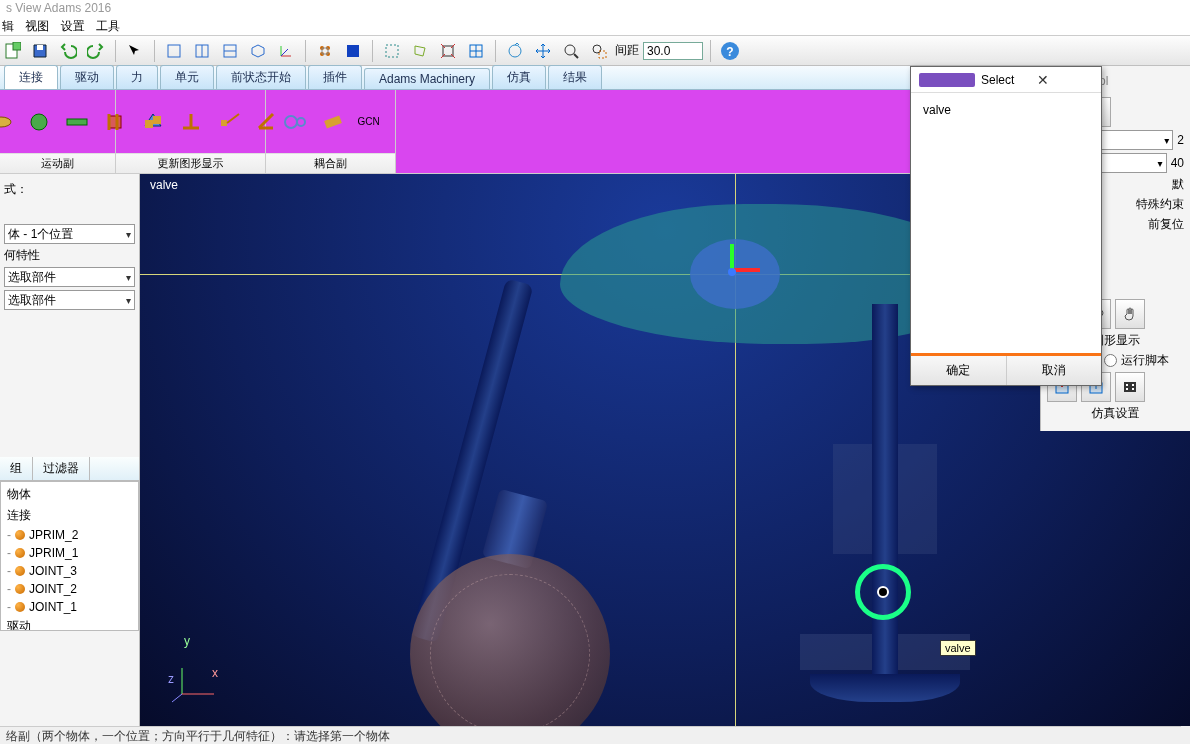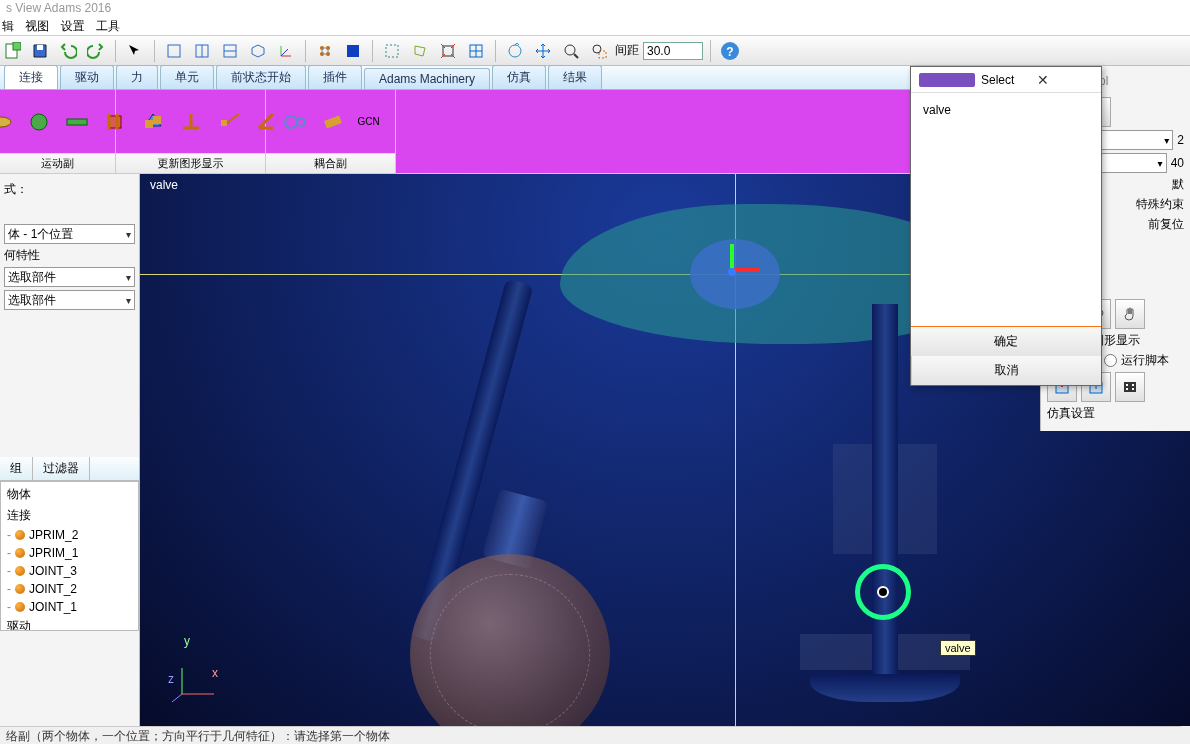--- a/index.html
+++ b/index.html
@@ -72,21 +72,21 @@
   .rp-sel::after{content:"▾";font-size:10px;margin-left:4px;}
   .rp-check{margin-right:4px;}
 
   .select-dialog { position: absolute; left: 910px; top: 66px; width: 192px; height: 320px; background: #fff; border: 1px solid #666; box-shadow: 2px 2px 6px rgba(0,0,0,.3); display:flex; flex-direction:column; }
   .dlg-title { height: 26px; background: #fff; display: flex; align-items: center; padding: 0 8px; border-bottom: 1px solid #ddd; }
   .dlg-title-icon{width:14px;height:14px;background:#7a4fbf;margin-right:6px;border-radius:2px;}
   .dlg-title span { flex: 1; }
   .dlg-close { cursor: pointer; font-size: 14px; color: #333; }
   .dlg-body { flex:1; padding: 8px; }
   .dlg-item { padding: 2px 4px; cursor: pointer; }
-  .dlg-btns { display: flex; border-top: 1px solid #f97316; flex-direction: column; }
+  .dlg-btns { display: flex; border-top: 3px solid #f97316; }
   .dlg-btn { flex: 1; text-align: center; padding: 6px 0; background: linear-gradient(#f8f8f8,#e4e4e4); border-left: 1px solid #ccc; cursor: pointer; }
   .dlg-btn:first-child{border-left:none;}
 
   .status-bar { position: absolute; left: 0; right: 9px; bottom: 0; height: 18px; background: #f0f0f0; border-top: 1px solid #ccc; padding-left: 6px; line-height: 18px; font-size: 11px; color: #333; }
 
   .vcol{display:flex;flex-direction:row;gap:10px;}
 </style>
 </head>
 <body>
 
@@ -527,21 +527,21 @@
     <span class="rp-btn">
         <svg width="16" height="16">
           <rect x="2" y="3" width="12" height="10" fill="#333"></rect>
           <rect x="4" y="5" width="2" height="2" fill="#fff"></rect>
           <rect x="4" y="9" width="2" height="2" fill="#fff"></rect>
           <rect x="10" y="5" width="2" height="2" fill="#fff"></rect>
           <rect x="10" y="9" width="2" height="2" fill="#fff"></rect>
         </svg>
       </span>
   </div>
-  <div class="rp-row" style="justify-content:flex-start">
+  <div class="rp-row" style="justify-content:center">
       <span>仿真设置</span>
     </div>
 </div>
 
 <div class="select-dialog">
   <div class="dlg-title">
     <span class="dlg-title-icon"></span>
     <span>Select</span>
     <span class="dlg-close">✕</span>
   </div>

